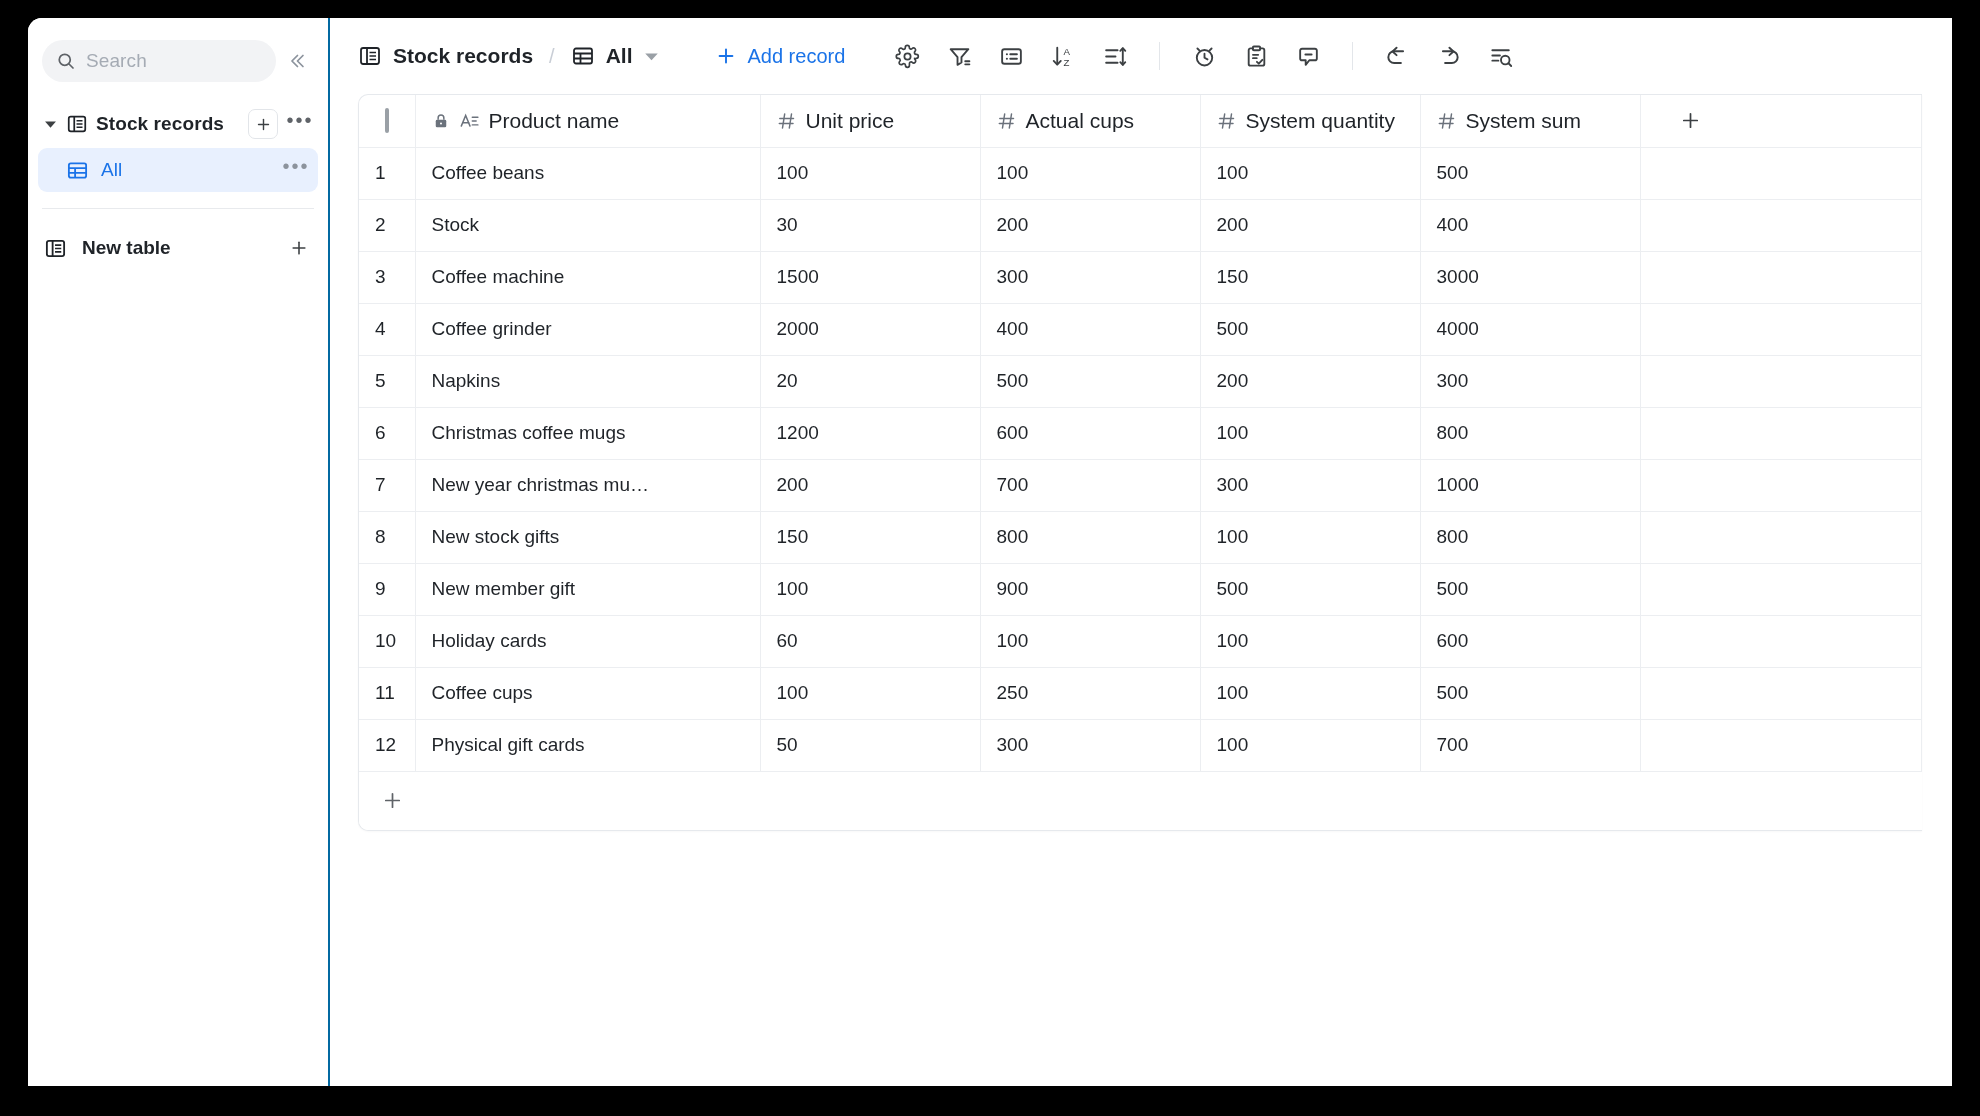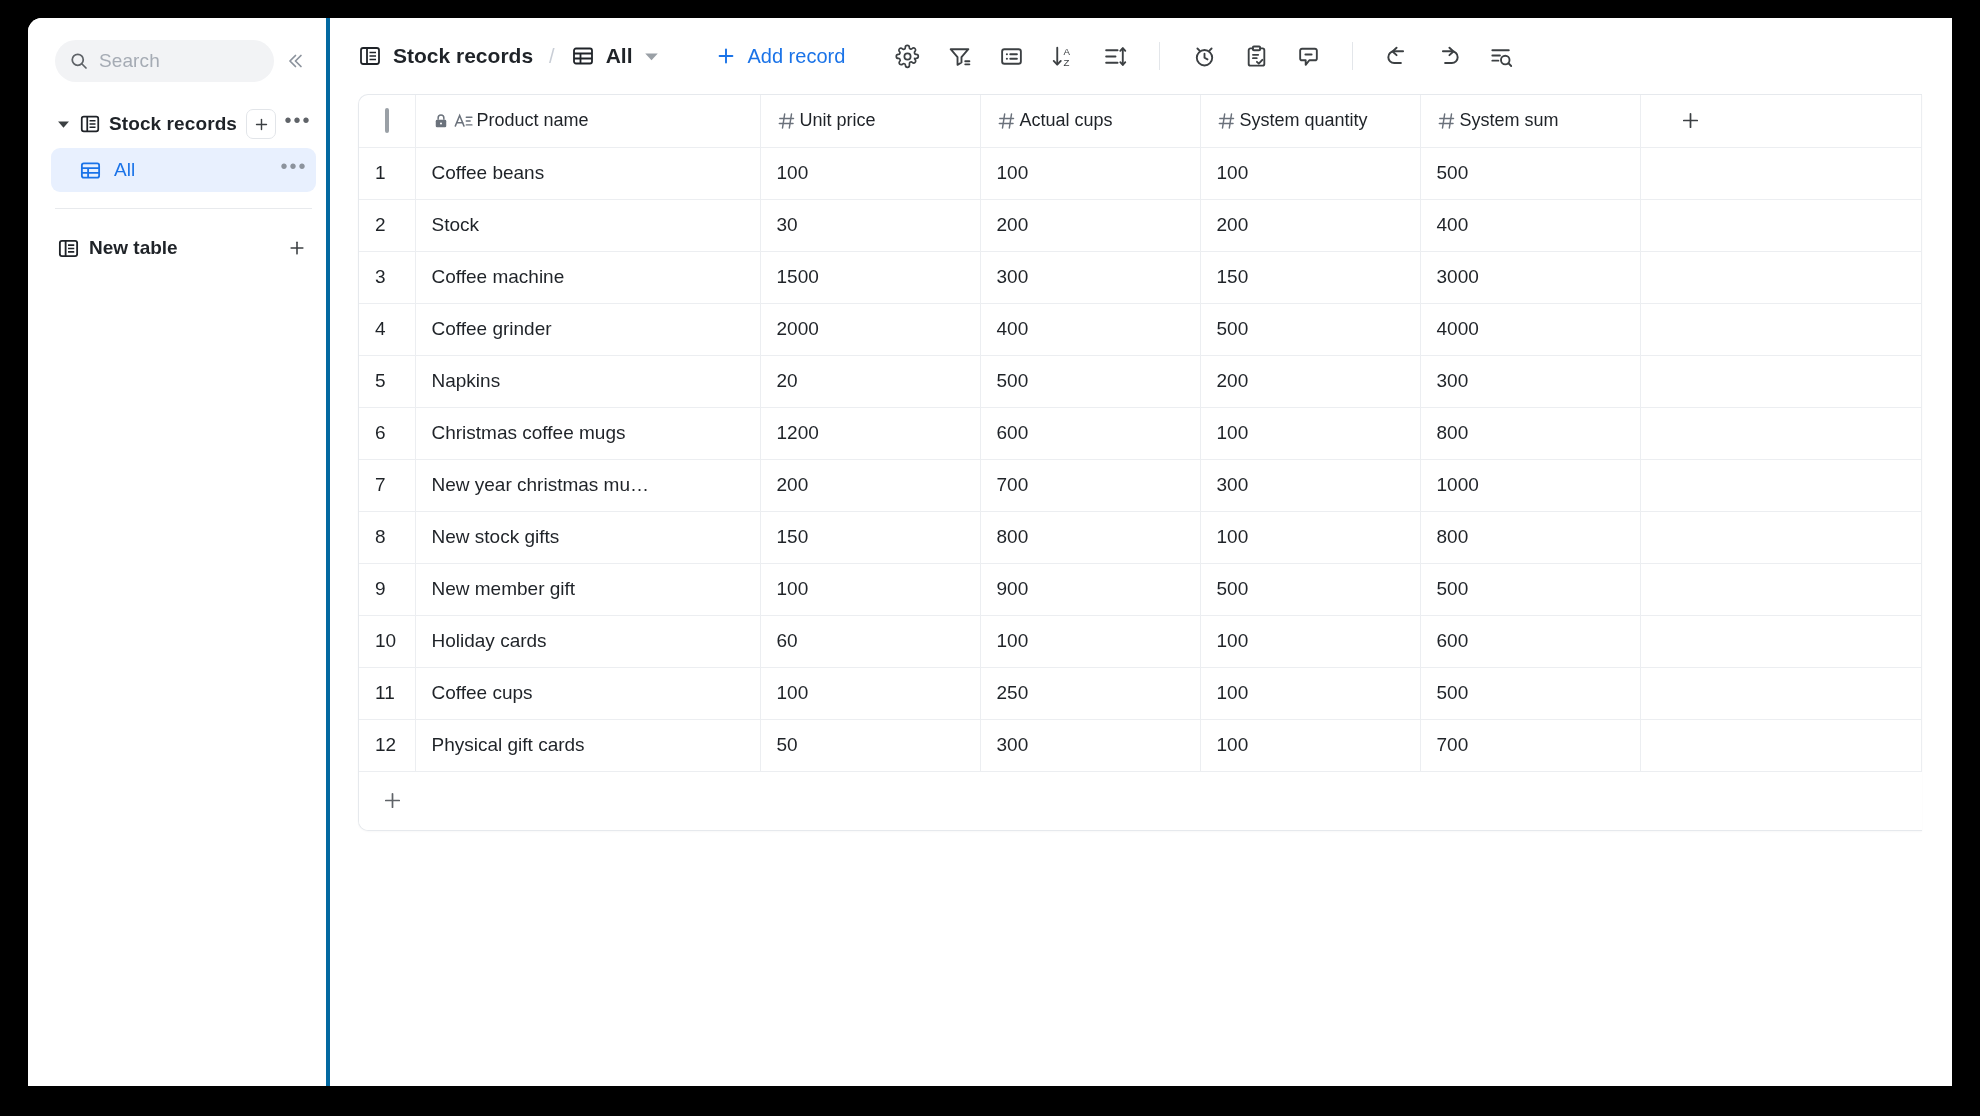--- a/index.html
+++ b/index.html
@@ -17,22 +17,22 @@
     border-radius: 14px 0 0 0;
     overflow: hidden;
     display: flex;
   }
 
   
   .sidebar {
     width: 302px;
     height: 100%;
     background: #ffffff;
-    border-right: 4px solid #0369a1;
-    padding: 0 0 0 13px;
+    border-right: 2px solid #0369a1;
+    padding: 0 0 0 0;
     flex-shrink: 0;
     position: relative;
   }
   .search-row {
     display: flex;
     align-items: center;
     gap: 6px;
     padding: 22px 16px 0 14px;
   }
   .search-box {
@@ -123,21 +123,21 @@
     height: 1px;
     background: #e8eaed;
     margin: 16px 14px 0 14px;
   }
 
   .nav-row {
     display: flex;
     align-items: center;
     height: 54px;
     padding: 0 16px 0 16px;
-    gap: 9px;
+    gap: 15px;
     cursor: pointer;
   }
   .nav-row .nlabel {
     font-size: 19px;
     font-weight: bold;
     color: #1f2328;
     flex: 1;
   }
   .plain-plus {
     width: 26px; height: 26px;
@@ -244,22 +244,22 @@
     color: #1f2328;
     font-weight: normal;
     vertical-align: middle;
   }
   table.grid tr:last-child td { border-bottom: 1px solid #eceef1; }
   th.h-check { width: 56px; padding: 0 0 0 22px; border-right: none; }
   th.h-name  { width: 345px; border-right: 1px solid #e6e9ed; padding-left: 0; }
   th.h-num   { width: 220px; border-right: 1px solid #e6e9ed; }
   th.h-add   { width: auto; border-right: none; }
   th .hc {
-    display: flex; align-items: center; gap: 3px;
-    color: #1f2328; font-size: 18px; white-space: nowrap; text-align: right;
+    display: flex; align-items: center; gap: 9px;
+    color: #1f2328; font-size: 21px; white-space: nowrap; text-align: right;
   }
   th .hc .tico { color: #6b727c; display: flex; align-items: center; }
 
   td.c-idx {
     width: 56px;
     color: #9aa0a6;
     font-size: 18px;
     text-align: left;
     padding: 0 0 0 22px;
     border-right: none;

